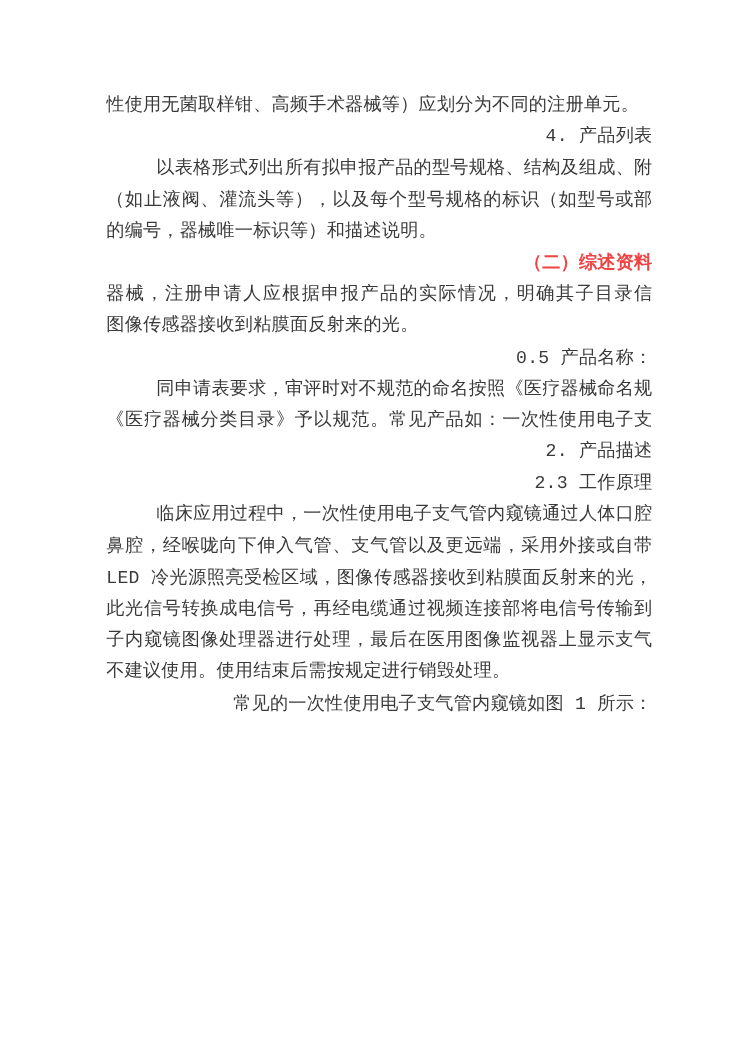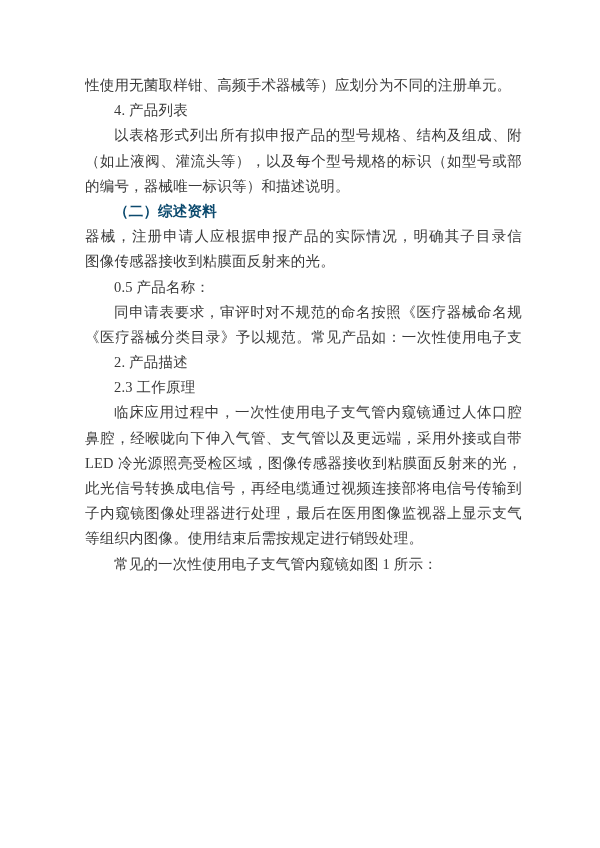--- a/index.html
+++ b/index.html
@@ -6,21 +6,21 @@
     margin: 0;
     padding: 0;
     background: #ffffff;
   }
   .page {
     position: relative;
     width: 600px;
     height: 848px;
     background: #ffffff;
     overflow: hidden;
-    font-family: Liberation Serif, serif;
+    font-family: Liberation Mono, monospace;
   }
   .text-block {
     position: absolute;
     left: 85px;
     top: 73px;
     width: 437px;
     color: #3a3a3a;
   }
   .line {
     font-size: 14.5px;
@@ -31,24 +31,25 @@
     white-space: nowrap;
     text-align: left;
   }
   .line.justify {
     white-space: normal;
     text-align: justify;
     text-align-last: justify;
   }
   .line.indent {
     text-indent: 2em;
+    text-align: right;
   }
   .line.bold {
     font-weight: bold;
-    color: #0c4a6e;
+    color: #ef4444;
   }
 </style>
 </head>
 <body>
 
 <div class="page">
   <div class="text-block">
       <div class="line">性使用无菌取样钳、高频手术器械等）应划分为不同的注册单元。</div>
       <div class="line indent">4. 产品列表</div>
       <div class="line justify indent">以表格形式列出所有拟申报产品的型号规格、结构及组成、附件</div>
@@ -60,16 +61,16 @@
       <div class="line indent">0.5 产品名称：</div>
       <div class="line justify indent">同申请表要求，审评时对不规范的命名按照《医疗器械命名规则》、</div>
       <div class="line justify">《医疗器械分类目录》予以规范。常见产品如：一次性使用电子支气</div>
       <div class="line indent">2. 产品描述</div>
       <div class="line indent">2.3 工作原理</div>
       <div class="line justify indent">临床应用过程中，一次性使用电子支气管内窥镜通过人体口腔或</div>
       <div class="line justify">鼻腔，经喉咙向下伸入气管、支气管以及更远端，采用外接或自带的</div>
       <div class="line justify">LED 冷光源照亮受检区域，图像传感器接收到粘膜面反射来的光，将</div>
       <div class="line justify">此光信号转换成电信号，再经电缆通过视频连接部将电信号传输到电</div>
       <div class="line justify">子内窥镜图像处理器进行处理，最后在医用图像监视器上显示支气管</div>
-      <div class="line">等组织内图像。使用结束后需按规定进行销毁处理。</div>
+      <div class="line">不建议使用。使用结束后需按规定进行销毁处理。</div>
       <div class="line indent">常见的一次性使用电子支气管内窥镜如图 1 所示：</div>
     </div>
 </div>
 
 </body></html>

